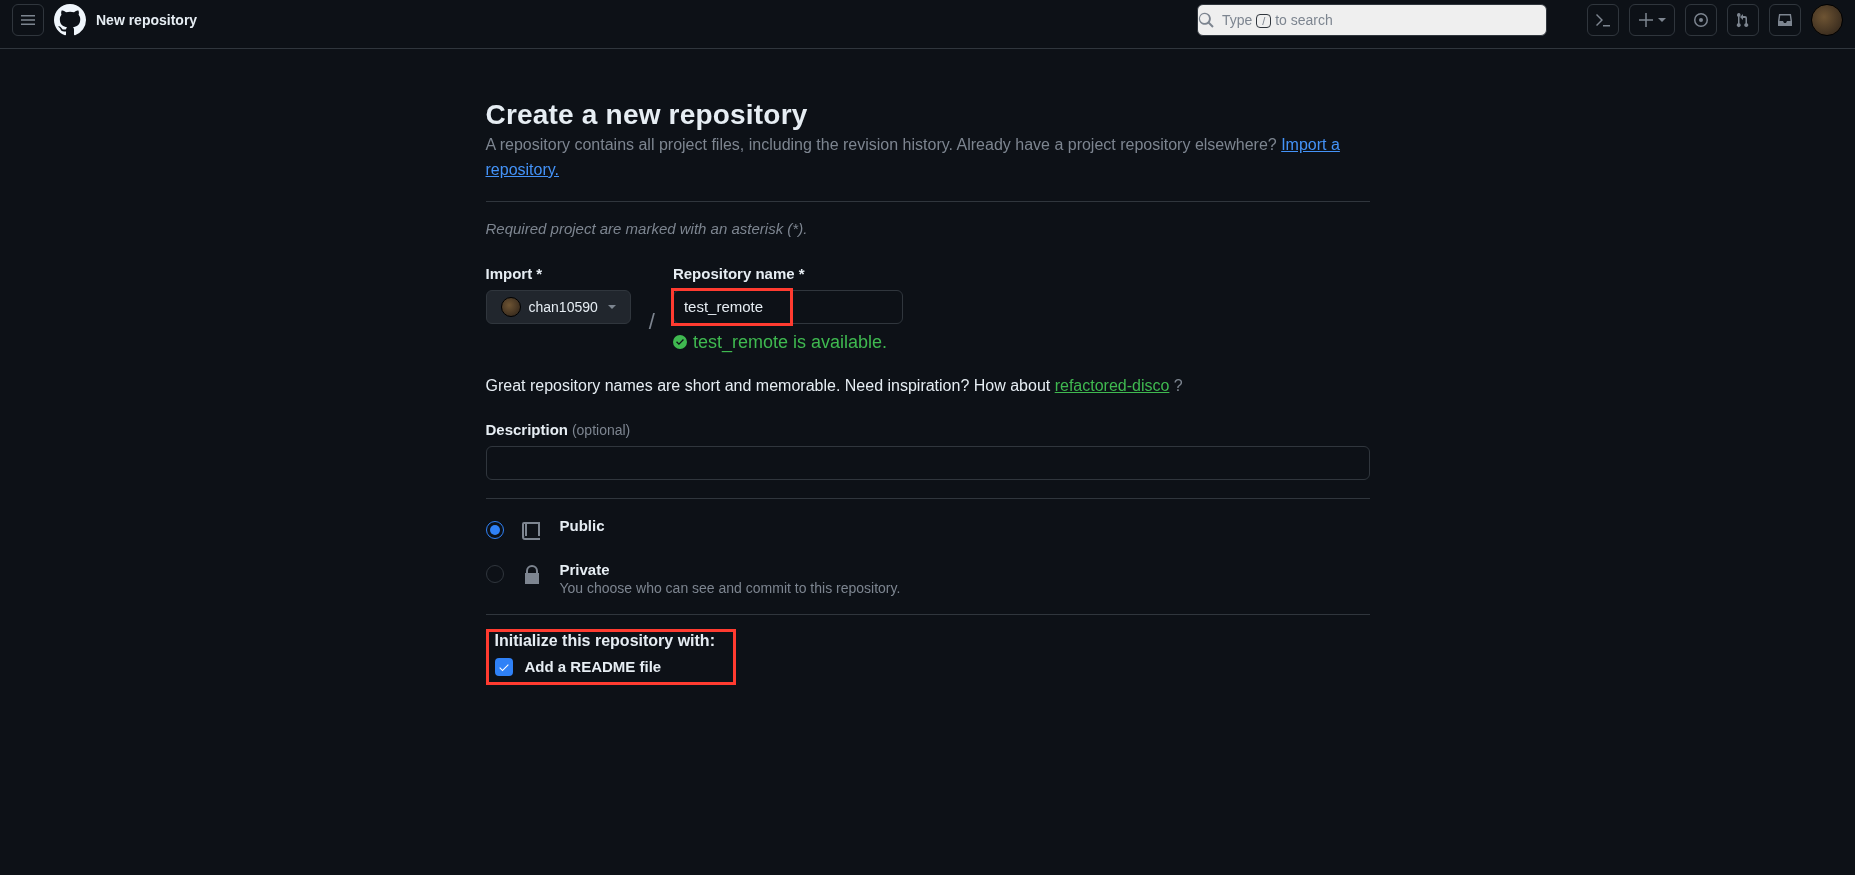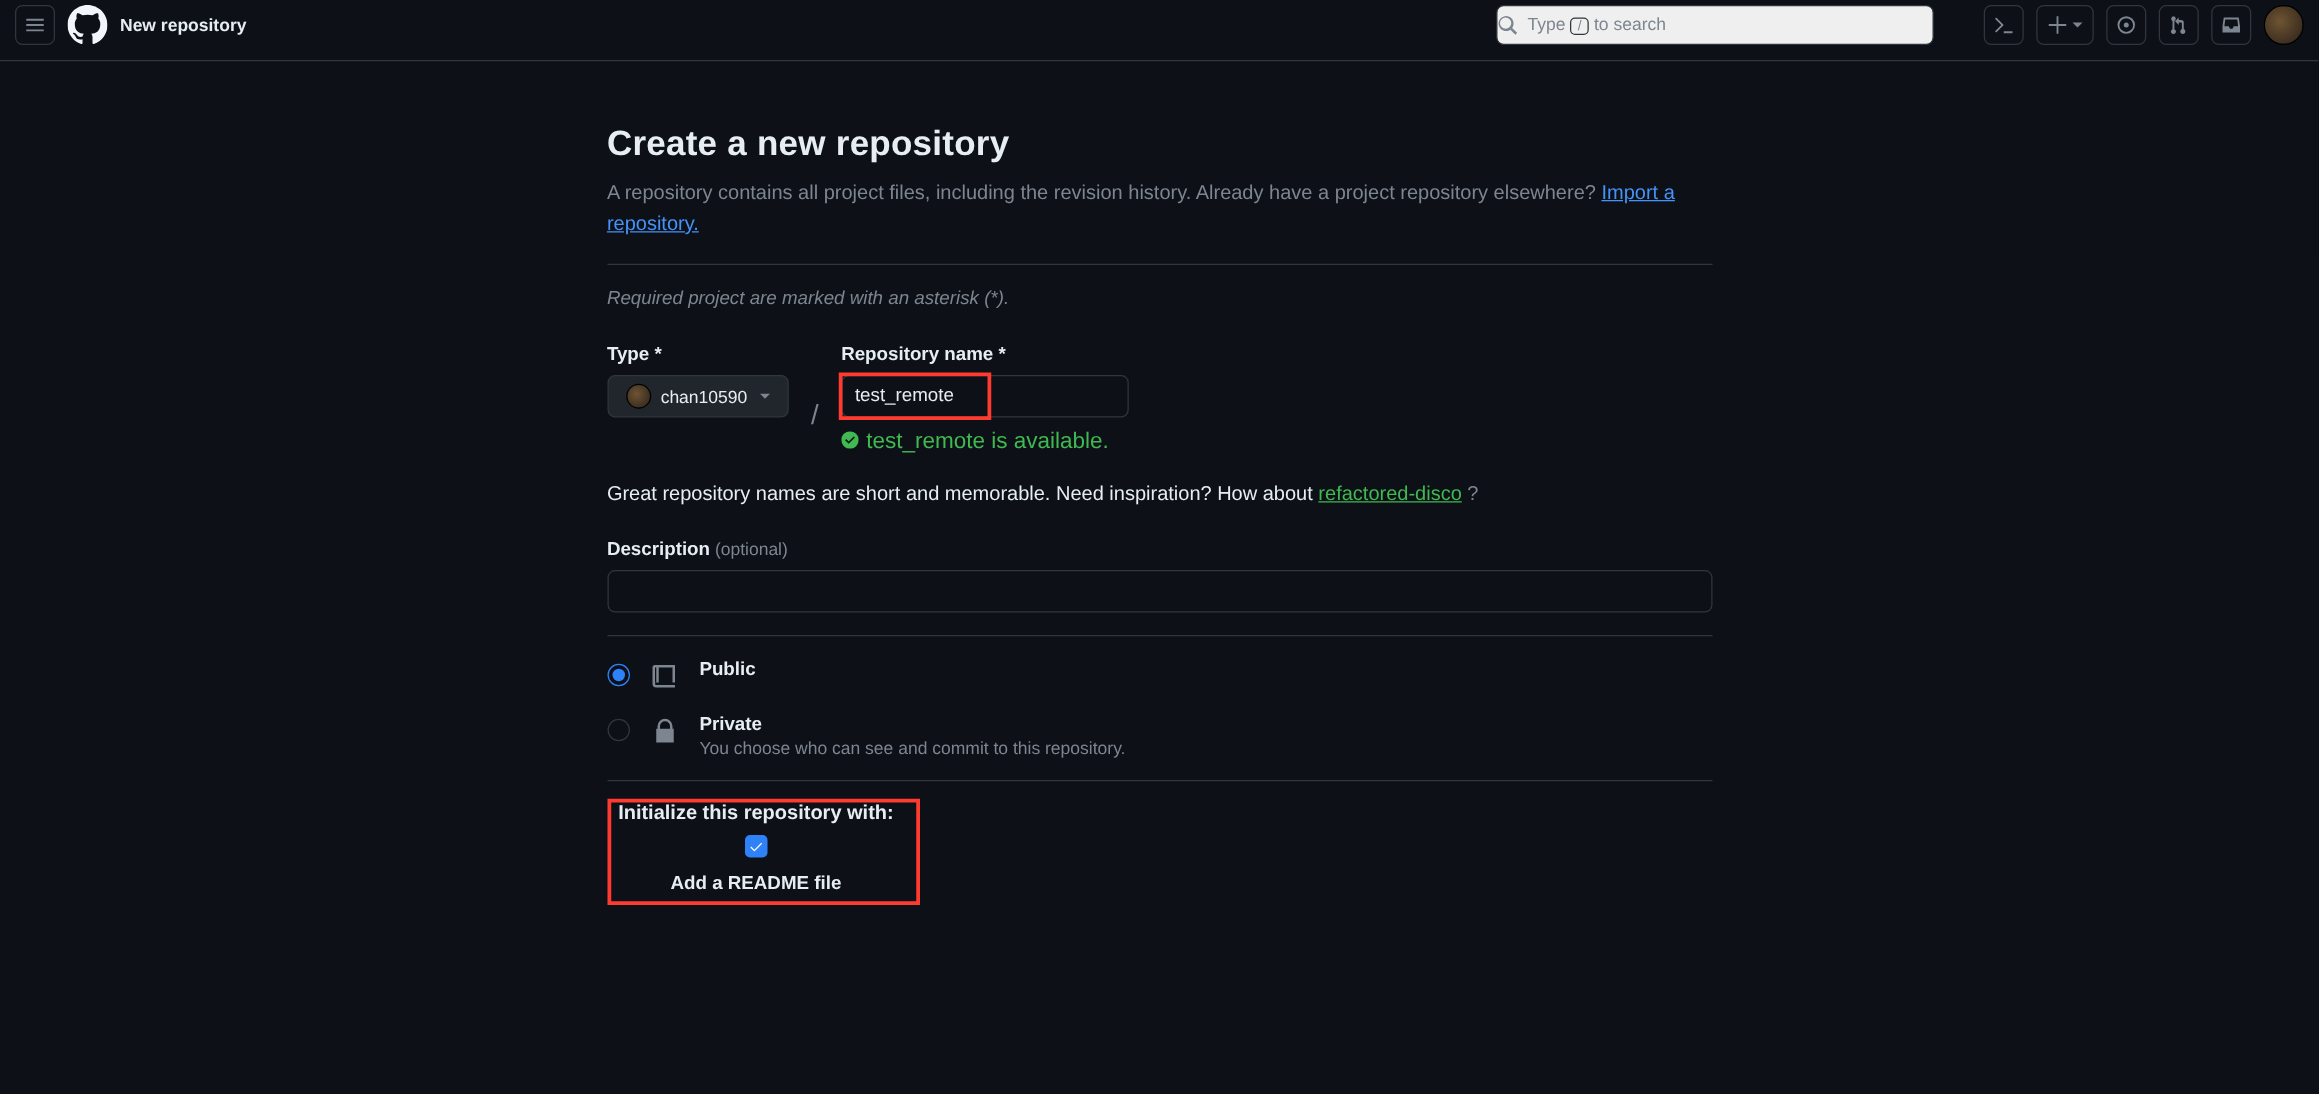--- a/index.html
+++ b/index.html
@@ -66,21 +66,21 @@
     background:radial-gradient(circle at 40% 40%,#6e5433,#2a2018);
     border:1px solid #000;
   }
   .avatar.small{width:20px;height:20px;}
   
   main{
     max-width:900px;
     margin:50px auto 0 auto;
     padding:0 8px;
   }
-  h1{font-size:28px;font-weight:600;margin:0 0 12px 0;letter-spacing:.2px;}
+  h1{font-size:28px;font-weight:600;margin:0 0 2px 0;letter-spacing:.2px;}
   .subtitle{color:var(--muted);font-size:16px;line-height:1.55;}
   .subtitle a{color:var(--link);text-decoration:underline;}
   hr{border:none;border-top:1px solid var(--border);margin:18px 0;}
   .required-note{font-style:italic;color:var(--muted);font-size:15px;}
   .row{display:flex;align-items:flex-start;gap:18px;}
   .field-label{font-weight:600;font-size:15px;margin-bottom:8px;}
   .owner-btn{
     display:flex;align-items:center;gap:8px;
     background:var(--btn-bg);
     border:1px solid var(--border);
@@ -131,21 +131,21 @@
   .radio.sel{border-color:var(--blue);}
   .radio.sel::after{
     content:"";position:absolute;inset:3px;border-radius:50%;background:var(--blue);
   }
   .vis-icon{width:24px;height:24px;color:var(--muted);margin-top:2px;flex:none;}
   .vis-icon svg{width:24px;height:24px;fill:currentColor;}
   .vis-title{font-weight:600;font-size:15px;}
   .vis-desc{color:var(--muted);font-size:14px;margin-top:2px;}
   
   .init-title{font-weight:600;font-size:16px;}
-  .chk-row{display:flex;align-items:center;gap:12px;margin-top:8px;flex-direction:column;}
+  .chk-row{display:flex;align-items:center;gap:12px;margin-top:8px;}
   .chk{
     width:18px;height:18px;border-radius:4px;background:var(--blue);
     display:flex;align-items:center;justify-content:center;flex:none;
   }
   .chk svg{width:12px;height:12px;fill:#fff;}
   .chk-label{font-weight:600;font-size:15px;}
   .red-box2{
     border:3px solid var(--red);
     padding:0 18px 6px 6px;
     margin-top:-4px;
@@ -219,21 +219,21 @@
     <a href="#">Import a repository.</a>
   </div>
   <hr>
   <div class="required-note">Required project are marked with an asterisk (*).</div>
 
   <div style="height:28px"></div>
 
   <div class="row">
 
     <div>
-      <div class="field-label">Type *</div>
+      <div class="field-label">Import *</div>
       <button class="owner-btn">
         <span class="avatar small"></span>
         <span>chan10590</span>
         <span class="caret"></span>
       </button>
     </div>
 
     <div class="slash">/</div>
 
     <div>

